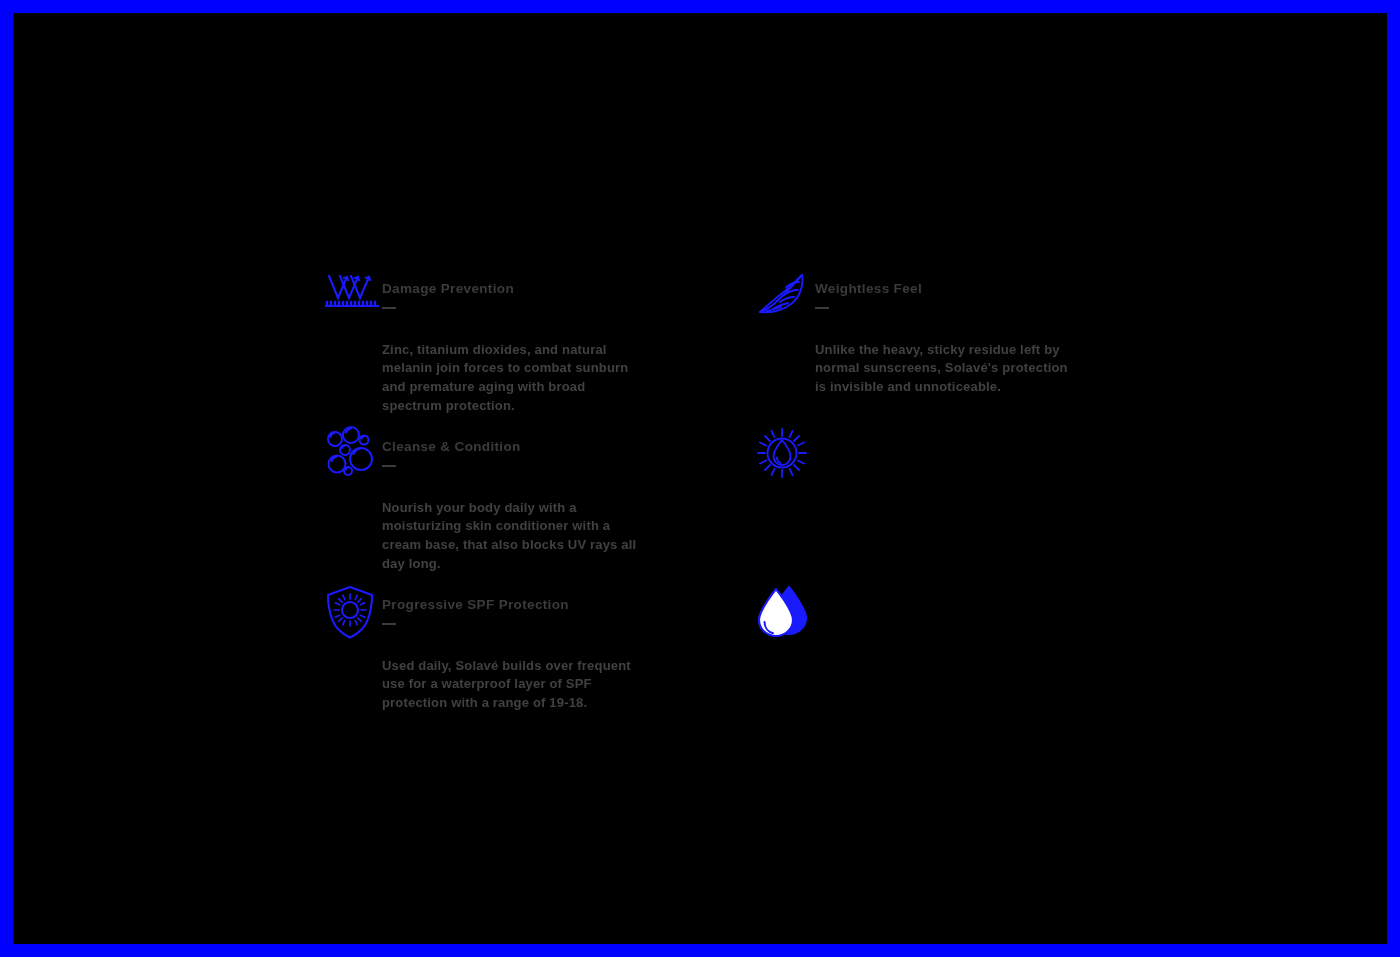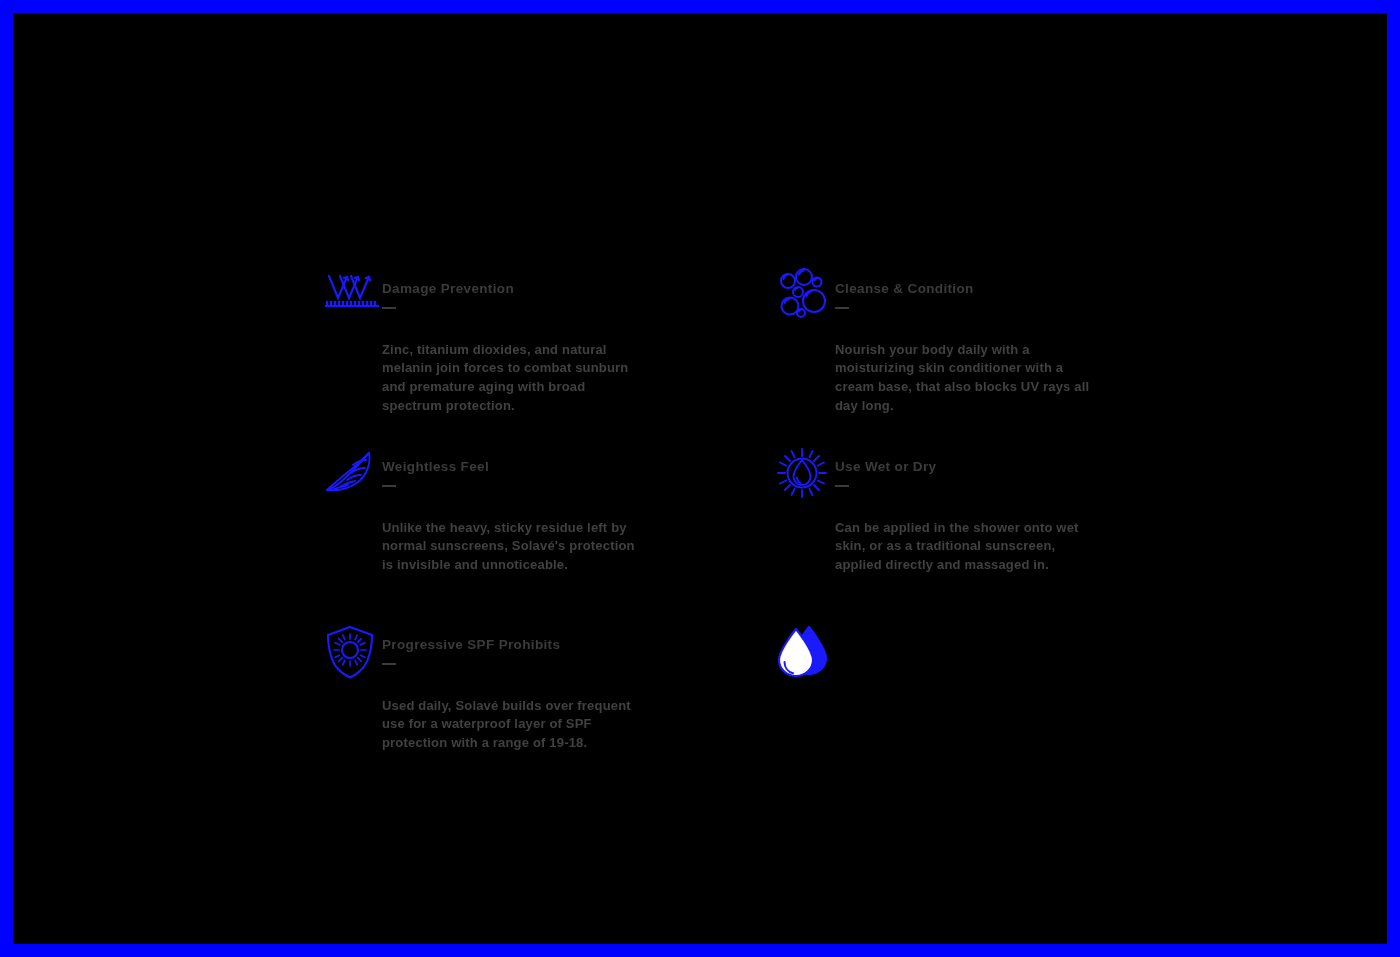--- a/index.html
+++ b/index.html
@@ -37,21 +37,20 @@
 
   
   .feature-grid {
     position: absolute;
     left: 299px;
     top: 255px;
     width: 800px;
     display: grid;
     grid-template-columns: 433px 367px;
     grid-auto-rows: 158px;
-    gap: 20px;
   }
 
   .feature-item {
     display: flex;
     align-items: flex-start;
   }
 
   .icon-slot {
     width: 70px;
     min-width: 70px;
@@ -140,20 +139,39 @@
             </g>
           </svg>
         </div>
         <div class="feature-body">
           <div class="feature-title">Damage Prevention</div>
           <div class="feature-rule"></div>
           <div class="feature-desc">Zinc, titanium dioxides, and natural melanin join forces to combat sunburn and premature aging with broad spectrum protection.</div>
         </div>
       </div>
 
+      <div class="feature-item row-1 col-2">
+        <div class="icon-slot">
+          <svg width="54" height="46" viewBox="0 0 54 46" fill="none" stroke="#1a1aff" stroke-width="1.9" stroke-linecap="round" stroke-linejoin="round">
+            <path d="M47 4 C49 14 45 26 36 33 C27 40 15 42 5 41 C14 33 22 26 31 19 C37 14 43 8 47 4 Z"></path>
+            <path d="M47 4 C40 12 30 23 20 32 C14 37 9 40 5 41"></path>
+            <path d="M44 11 C40 11 35 13 31 16"></path>
+            <path d="M43 19 C38 19 33 21 29 24"></path>
+            <path d="M39 26 C34 26 29 28 25 31"></path>
+            <path d="M33 32 C28 33 23 35 19 37"></path>
+            <path d="M26 36 C21 37 16 39 12 40"></path>
+          </svg>
+        </div>
+        <div class="feature-body">
+          <div class="feature-title">Weightless Feel</div>
+          <div class="feature-rule"></div>
+          <div class="feature-desc">Unlike the heavy, sticky residue left by normal sunscreens, Solavé's protection is invisible and unnoticeable.</div>
+        </div>
+      </div>
+
       <div class="feature-item row-2 col-1">
         <div class="icon-slot">
           <svg width="54" height="54" viewBox="0 0 54 54" fill="none" stroke="#1a1aff" stroke-width="2" stroke-linecap="round">
             <circle cx="11" cy="13" r="7"></circle>
             <path d="M6.5 11 C7 8.5 8.5 7.2 10.5 6.8"></path>
             <circle cx="27" cy="9" r="8"></circle>
             <path d="M22 6.5 C23 4.3 24.6 3 26.8 2.6"></path>
             <circle cx="40" cy="14" r="4.5"></circle>
             <path d="M37.5 12.5 C38 11.2 38.9 10.4 40 10.2"></path>
             <circle cx="21" cy="24" r="5"></circle>
@@ -163,39 +181,20 @@
             <circle cx="13" cy="38" r="8.5"></circle>
             <path d="M7.5 35 C8.5 32.6 10.3 31.1 12.6 30.7"></path>
             <circle cx="24" cy="45" r="4"></circle>
             <path d="M21.8 43.6 C22.2 42.4 23 41.7 24 41.5"></path>
           </svg>
         </div>
         <div class="feature-body">
           <div class="feature-title">Cleanse &amp; Condition</div>
           <div class="feature-rule"></div>
           <div class="feature-desc">Nourish your body daily with a moisturizing skin conditioner with a cream base, that also blocks UV rays all day long.</div>
-        </div>
-      </div>
-
-      <div class="feature-item row-1 col-2">
-        <div class="icon-slot">
-          <svg width="54" height="46" viewBox="0 0 54 46" fill="none" stroke="#1a1aff" stroke-width="1.9" stroke-linecap="round" stroke-linejoin="round">
-            <path d="M47 4 C49 14 45 26 36 33 C27 40 15 42 5 41 C14 33 22 26 31 19 C37 14 43 8 47 4 Z"></path>
-            <path d="M47 4 C40 12 30 23 20 32 C14 37 9 40 5 41"></path>
-            <path d="M44 11 C40 11 35 13 31 16"></path>
-            <path d="M43 19 C38 19 33 21 29 24"></path>
-            <path d="M39 26 C34 26 29 28 25 31"></path>
-            <path d="M33 32 C28 33 23 35 19 37"></path>
-            <path d="M26 36 C21 37 16 39 12 40"></path>
-          </svg>
-        </div>
-        <div class="feature-body">
-          <div class="feature-title">Weightless Feel</div>
-          <div class="feature-rule"></div>
-          <div class="feature-desc">Unlike the heavy, sticky residue left by normal sunscreens, Solavé's protection is invisible and unnoticeable.</div>
         </div>
       </div>
 
       <div class="feature-item row-2 col-2">
         <div class="icon-slot">
           <svg width="54" height="54" viewBox="0 0 54 54" fill="none" stroke="#1a1aff" stroke-width="1.9" stroke-linecap="round">
             <circle cx="27" cy="27" r="14.5"></circle>
             <g stroke-width="1.9">
               <path d="M27 3 V10"></path>
                 <path d="M27 44 V51"></path>
@@ -211,25 +210,20 @@
                 <path d="M19.5 42.8 L16.5 49"></path>
               <path d="M5 16.5 L11.2 19.5"></path>
                 <path d="M42.8 34.5 L49 37.5"></path>
               <path d="M5 37.5 L11.2 34.5"></path>
                 <path d="M42.8 19.5 L49 16.5"></path>
             </g>
             <path d="M27 14 C27 14 18.5 24.5 18.5 30.5 C18.5 35.3 22.3 39 27 39 C31.7 39 35.5 35.3 35.5 30.5 C35.5 24.5 27 14 27 14 Z"></path>
             <path d="M22 31.5 C22 34 23.3 36 25.4 37"></path>
           </svg>
         </div>
-        <div class="feature-body">
-          <div class="feature-title">Use Wet or Dry</div>
-          <div class="feature-rule"></div>
-          <div class="feature-desc">Can be applied in the shower onto wet skin, or as a traditional sunscreen, applied directly and massaged in.</div>
-        </div>
       </div>
 
       <div class="feature-item row-3 col-1">
         <div class="icon-slot">
           <svg width="52" height="56" viewBox="0 0 52 56" fill="none" stroke="#1a1aff" stroke-width="2.1" stroke-linecap="round" stroke-linejoin="round">
             <path d="M26 3 L48 11 C48 11 48.5 34 38 45 C32.5 50.8 26 53.5 26 53.5 C26 53.5 19.5 50.8 14 45 C3.5 34 4 11 4 11 L26 3 Z"></path>
             <circle cx="26" cy="26" r="8"></circle>
             <g stroke-width="1.7">
               <path d="M26 10 V15"></path>
                 <path d="M26 37 V42"></path>
@@ -244,21 +238,21 @@
               <path d="M33.2 11.2 L31.2 15.6"></path>
                 <path d="M20.8 36.4 L18.8 40.8"></path>
               <path d="M11.2 18.8 L15.6 20.8"></path>
                 <path d="M36.4 31.2 L40.8 33.2"></path>
               <path d="M11.2 33.2 L15.6 31.2"></path>
                 <path d="M36.4 20.8 L40.8 18.8"></path>
             </g>
           </svg>
         </div>
         <div class="feature-body">
-          <div class="feature-title">Progressive SPF Prohibits</div>
+          <div class="feature-title">Progressive SPF Protection</div>
           <div class="feature-rule"></div>
           <div class="feature-desc">Used daily, Solavé builds over frequent use for a waterproof layer of SPF protection with a range of 19-18.</div>
         </div>
       </div>
 
       <div class="feature-item row-3 col-2">
         <div class="icon-slot">
           <svg width="56" height="56" viewBox="0 0 56 56" fill="none" stroke="#1a1aff" stroke-width="2.2" stroke-linecap="round" stroke-linejoin="round">
             <path d="M34 3 C34 3 51 24 51 34 C51 42.8 43.4 50 34 50 C24.6 50 17 42.8 17 34 C17 24 34 3 34 3 Z" fill="#1a1aff" stroke="#1a1aff"></path>
             <path d="M21 5 C21 5 38 26 38 36 C38 44.8 30.4 52 21 52 C11.6 52 4 44.8 4 36 C4 26 21 5 21 5 Z" fill="#ffffff" stroke="#1a1aff"></path>

